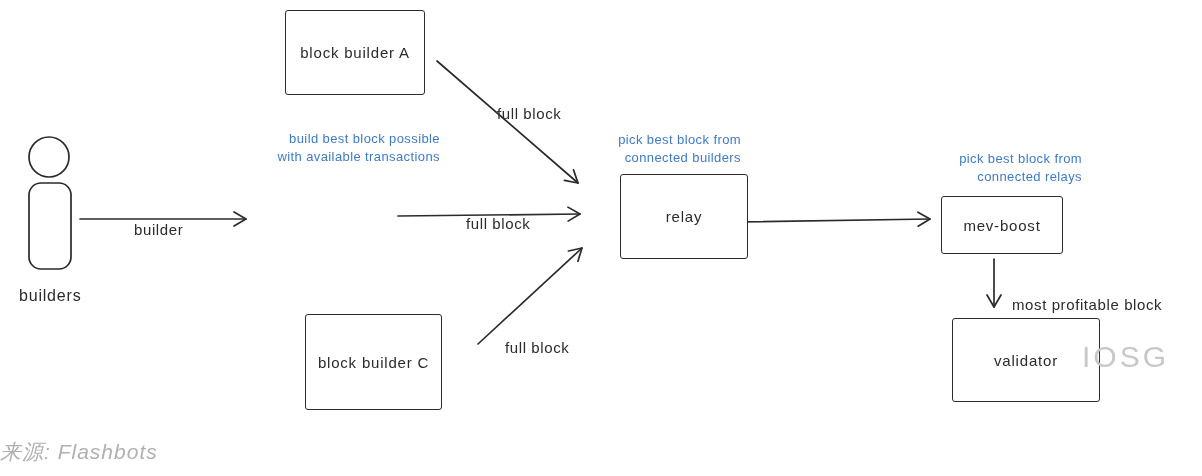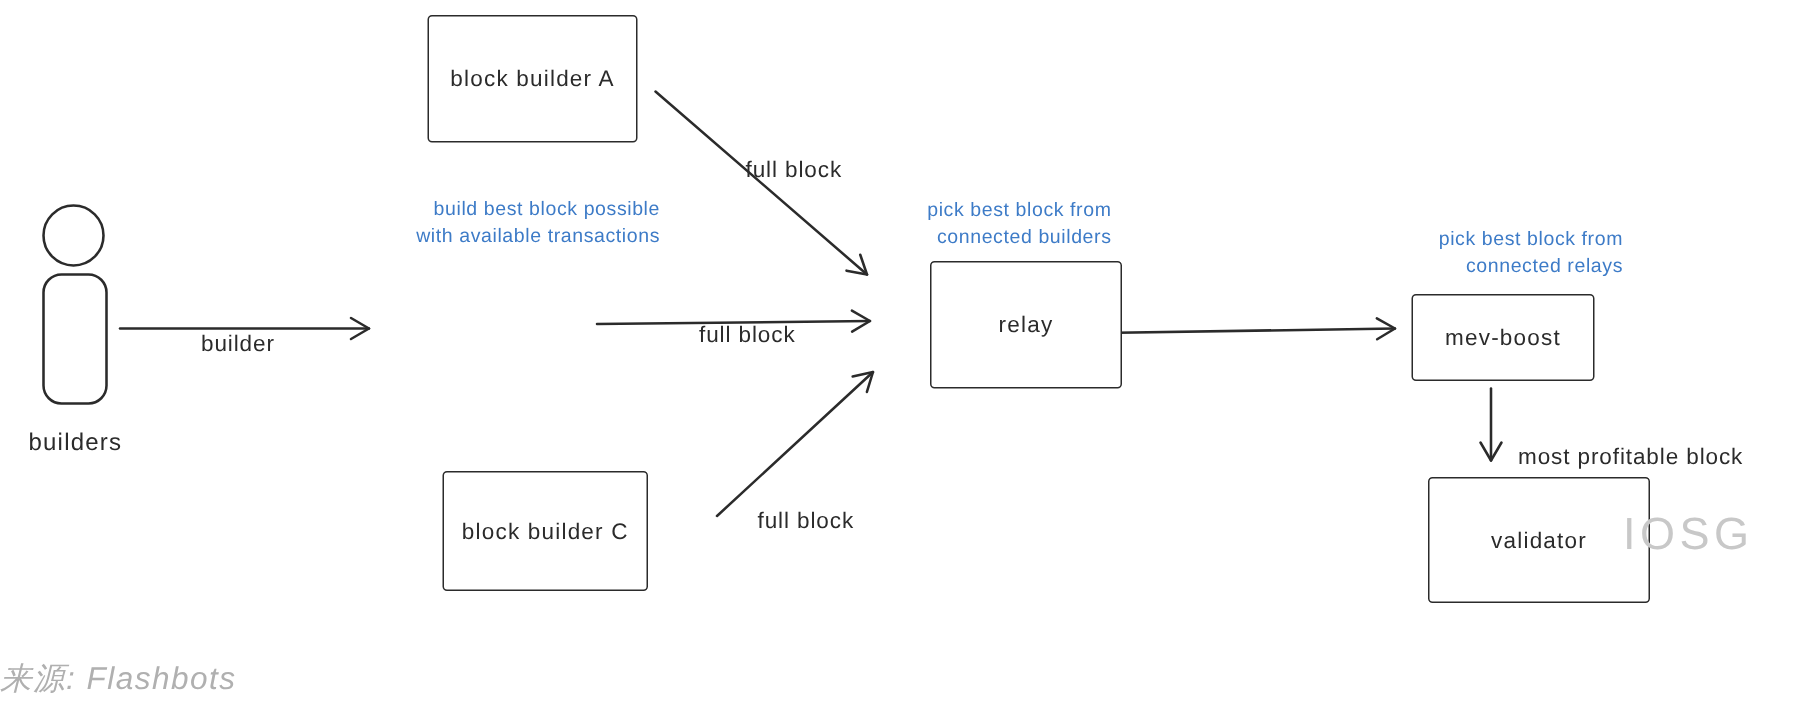--- a/index.html
+++ b/index.html
@@ -111,21 +111,21 @@
       <circle fill="#c8c8c8" cx="1069" cy="355.5" r="2.2"></circle>
       <path class="wm-stroke" fill="#ffffff" d="M1052,373 l-5,7 l10,-3 z"></path>
     </g>
   </svg>
 
   <div class="node" style="left:285px; top:10px; width:140px; height:85px;">
     <span class="node-label">block builder A</span>
   </div>
 
 
-  <div class="node" style="left:295px; top:314px; width:137px; height:80px;">
+  <div class="node" style="left:305px; top:314px; width:137px; height:96px;">
     <span class="node-label">block builder C</span>
   </div>
 
   <div class="node" style="left:620px; top:174px; width:128px; height:85px;">
     <span class="node-label">relay</span>
   </div>
 
   <div class="node" style="left:941px; top:196px; width:122px; height:58px;">
     <span class="node-label">mev-boost</span>
   </div>

